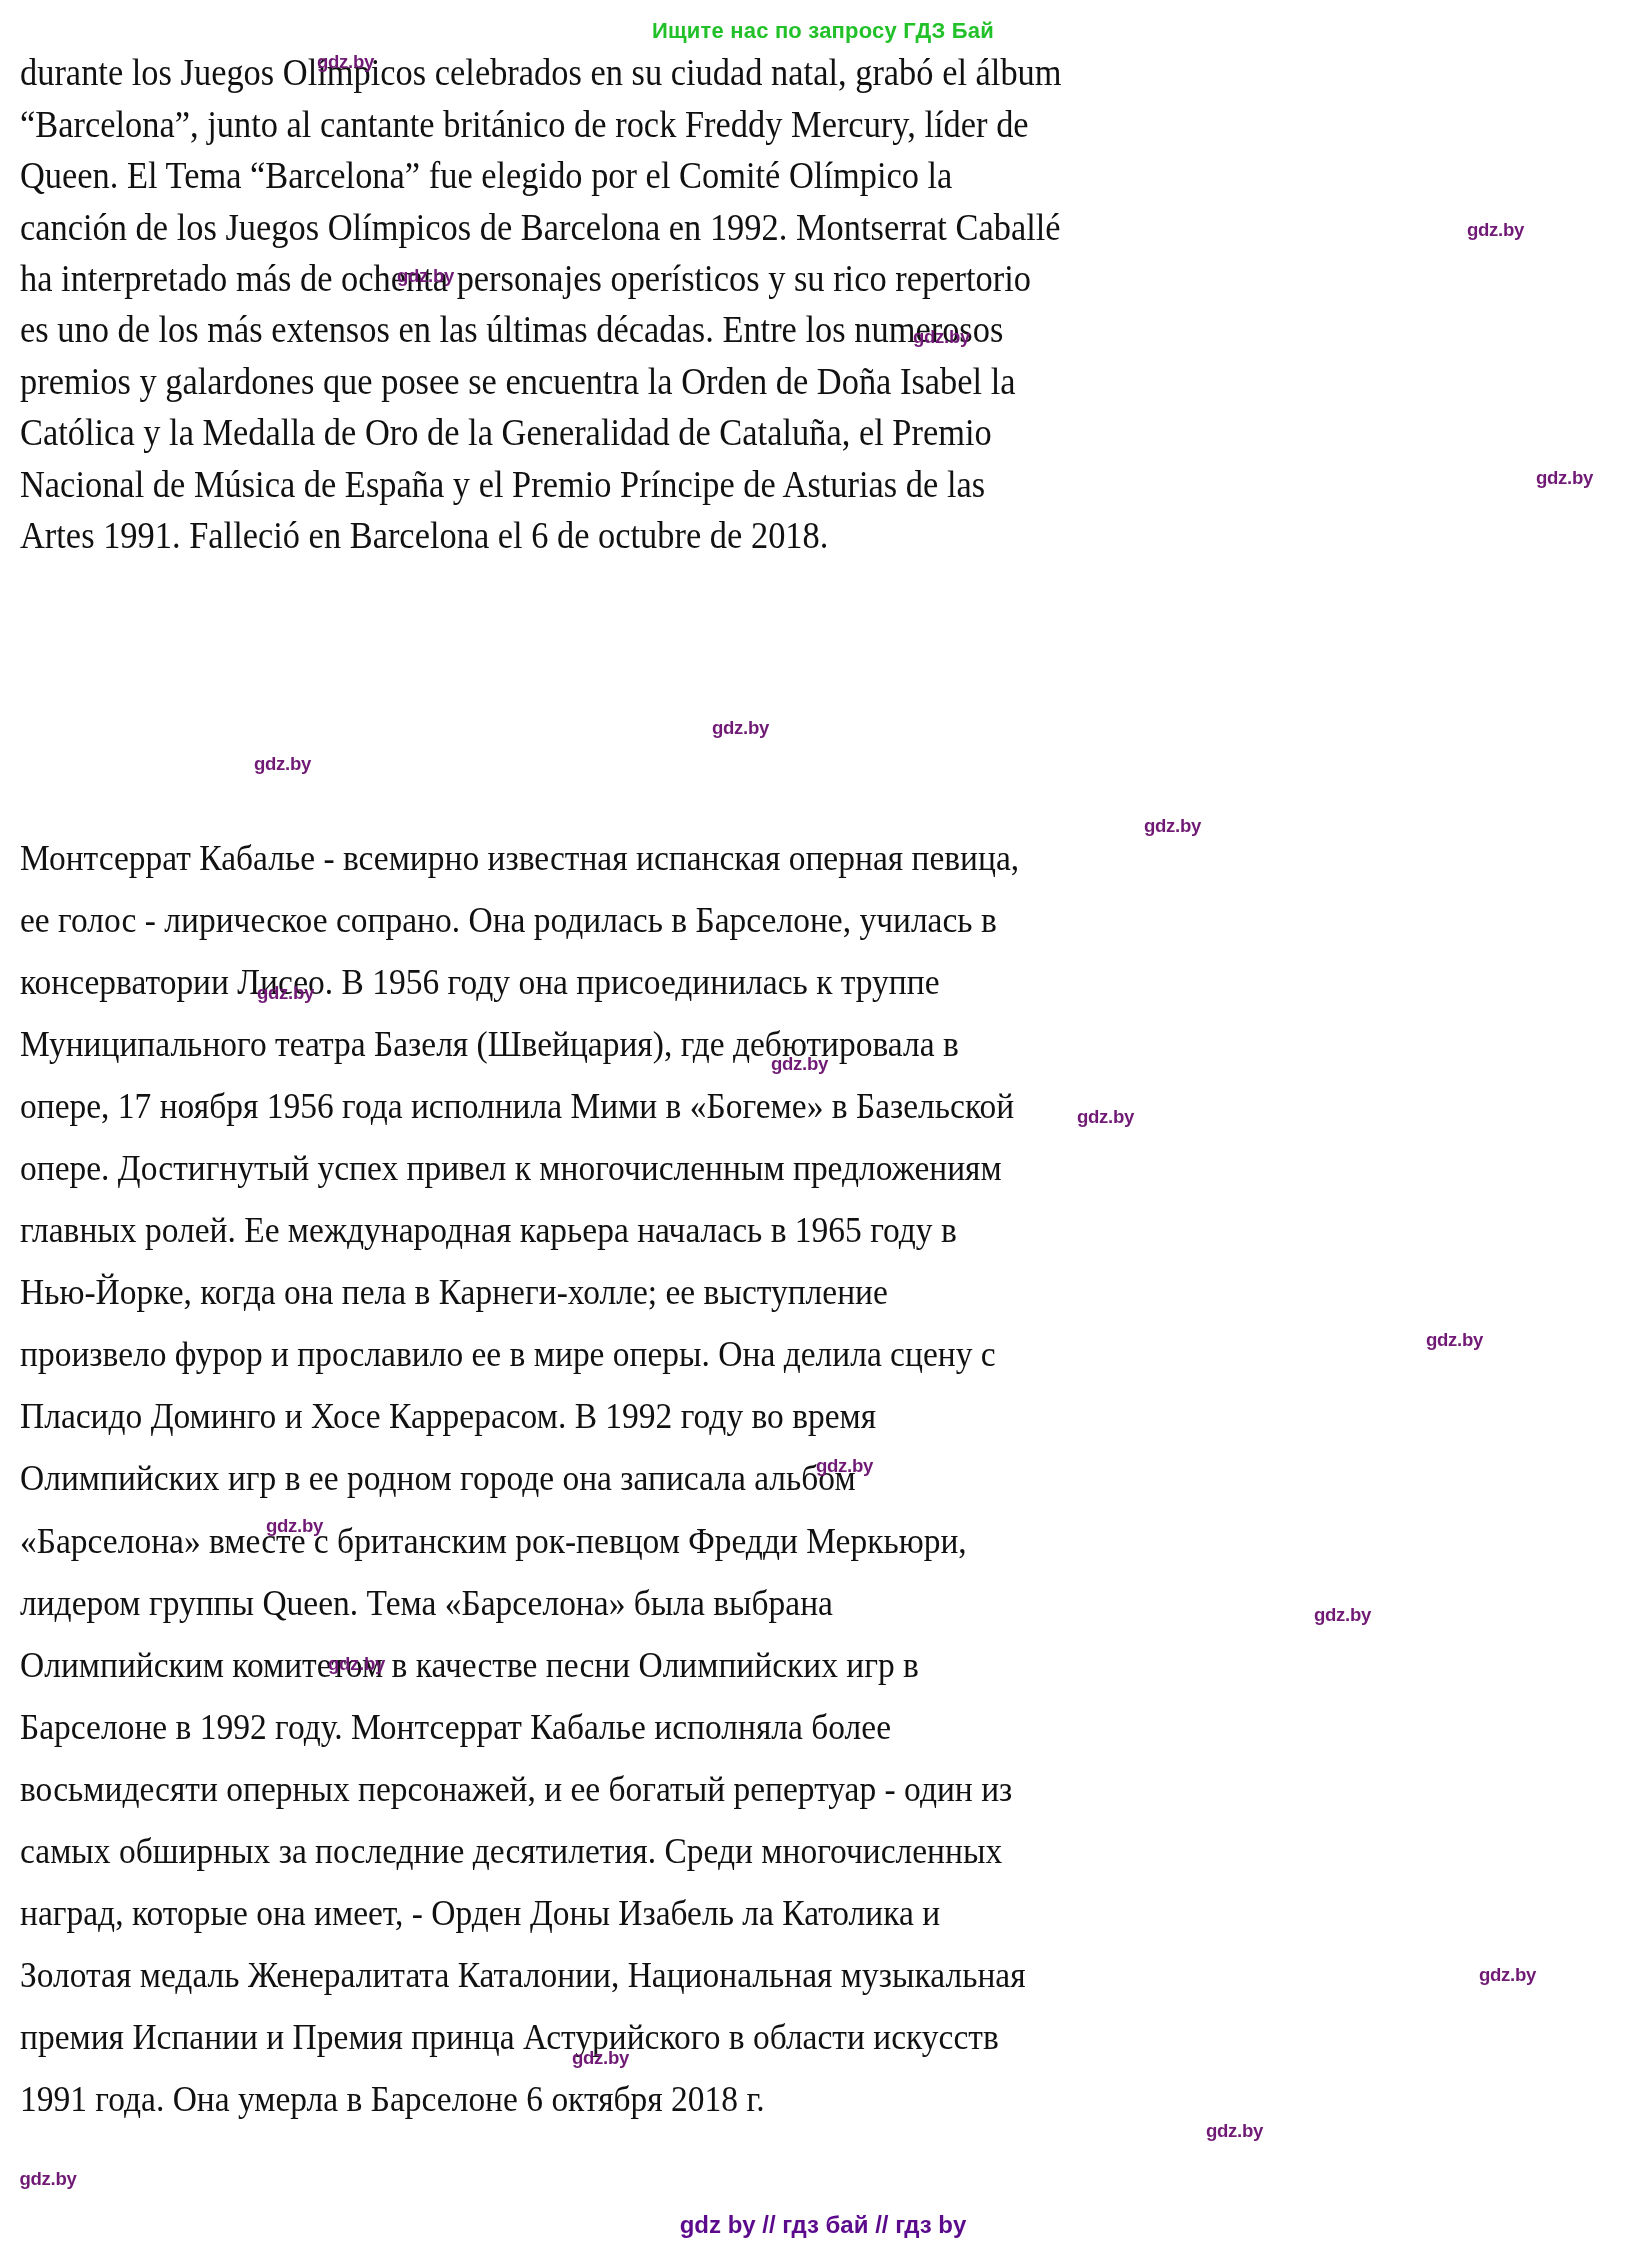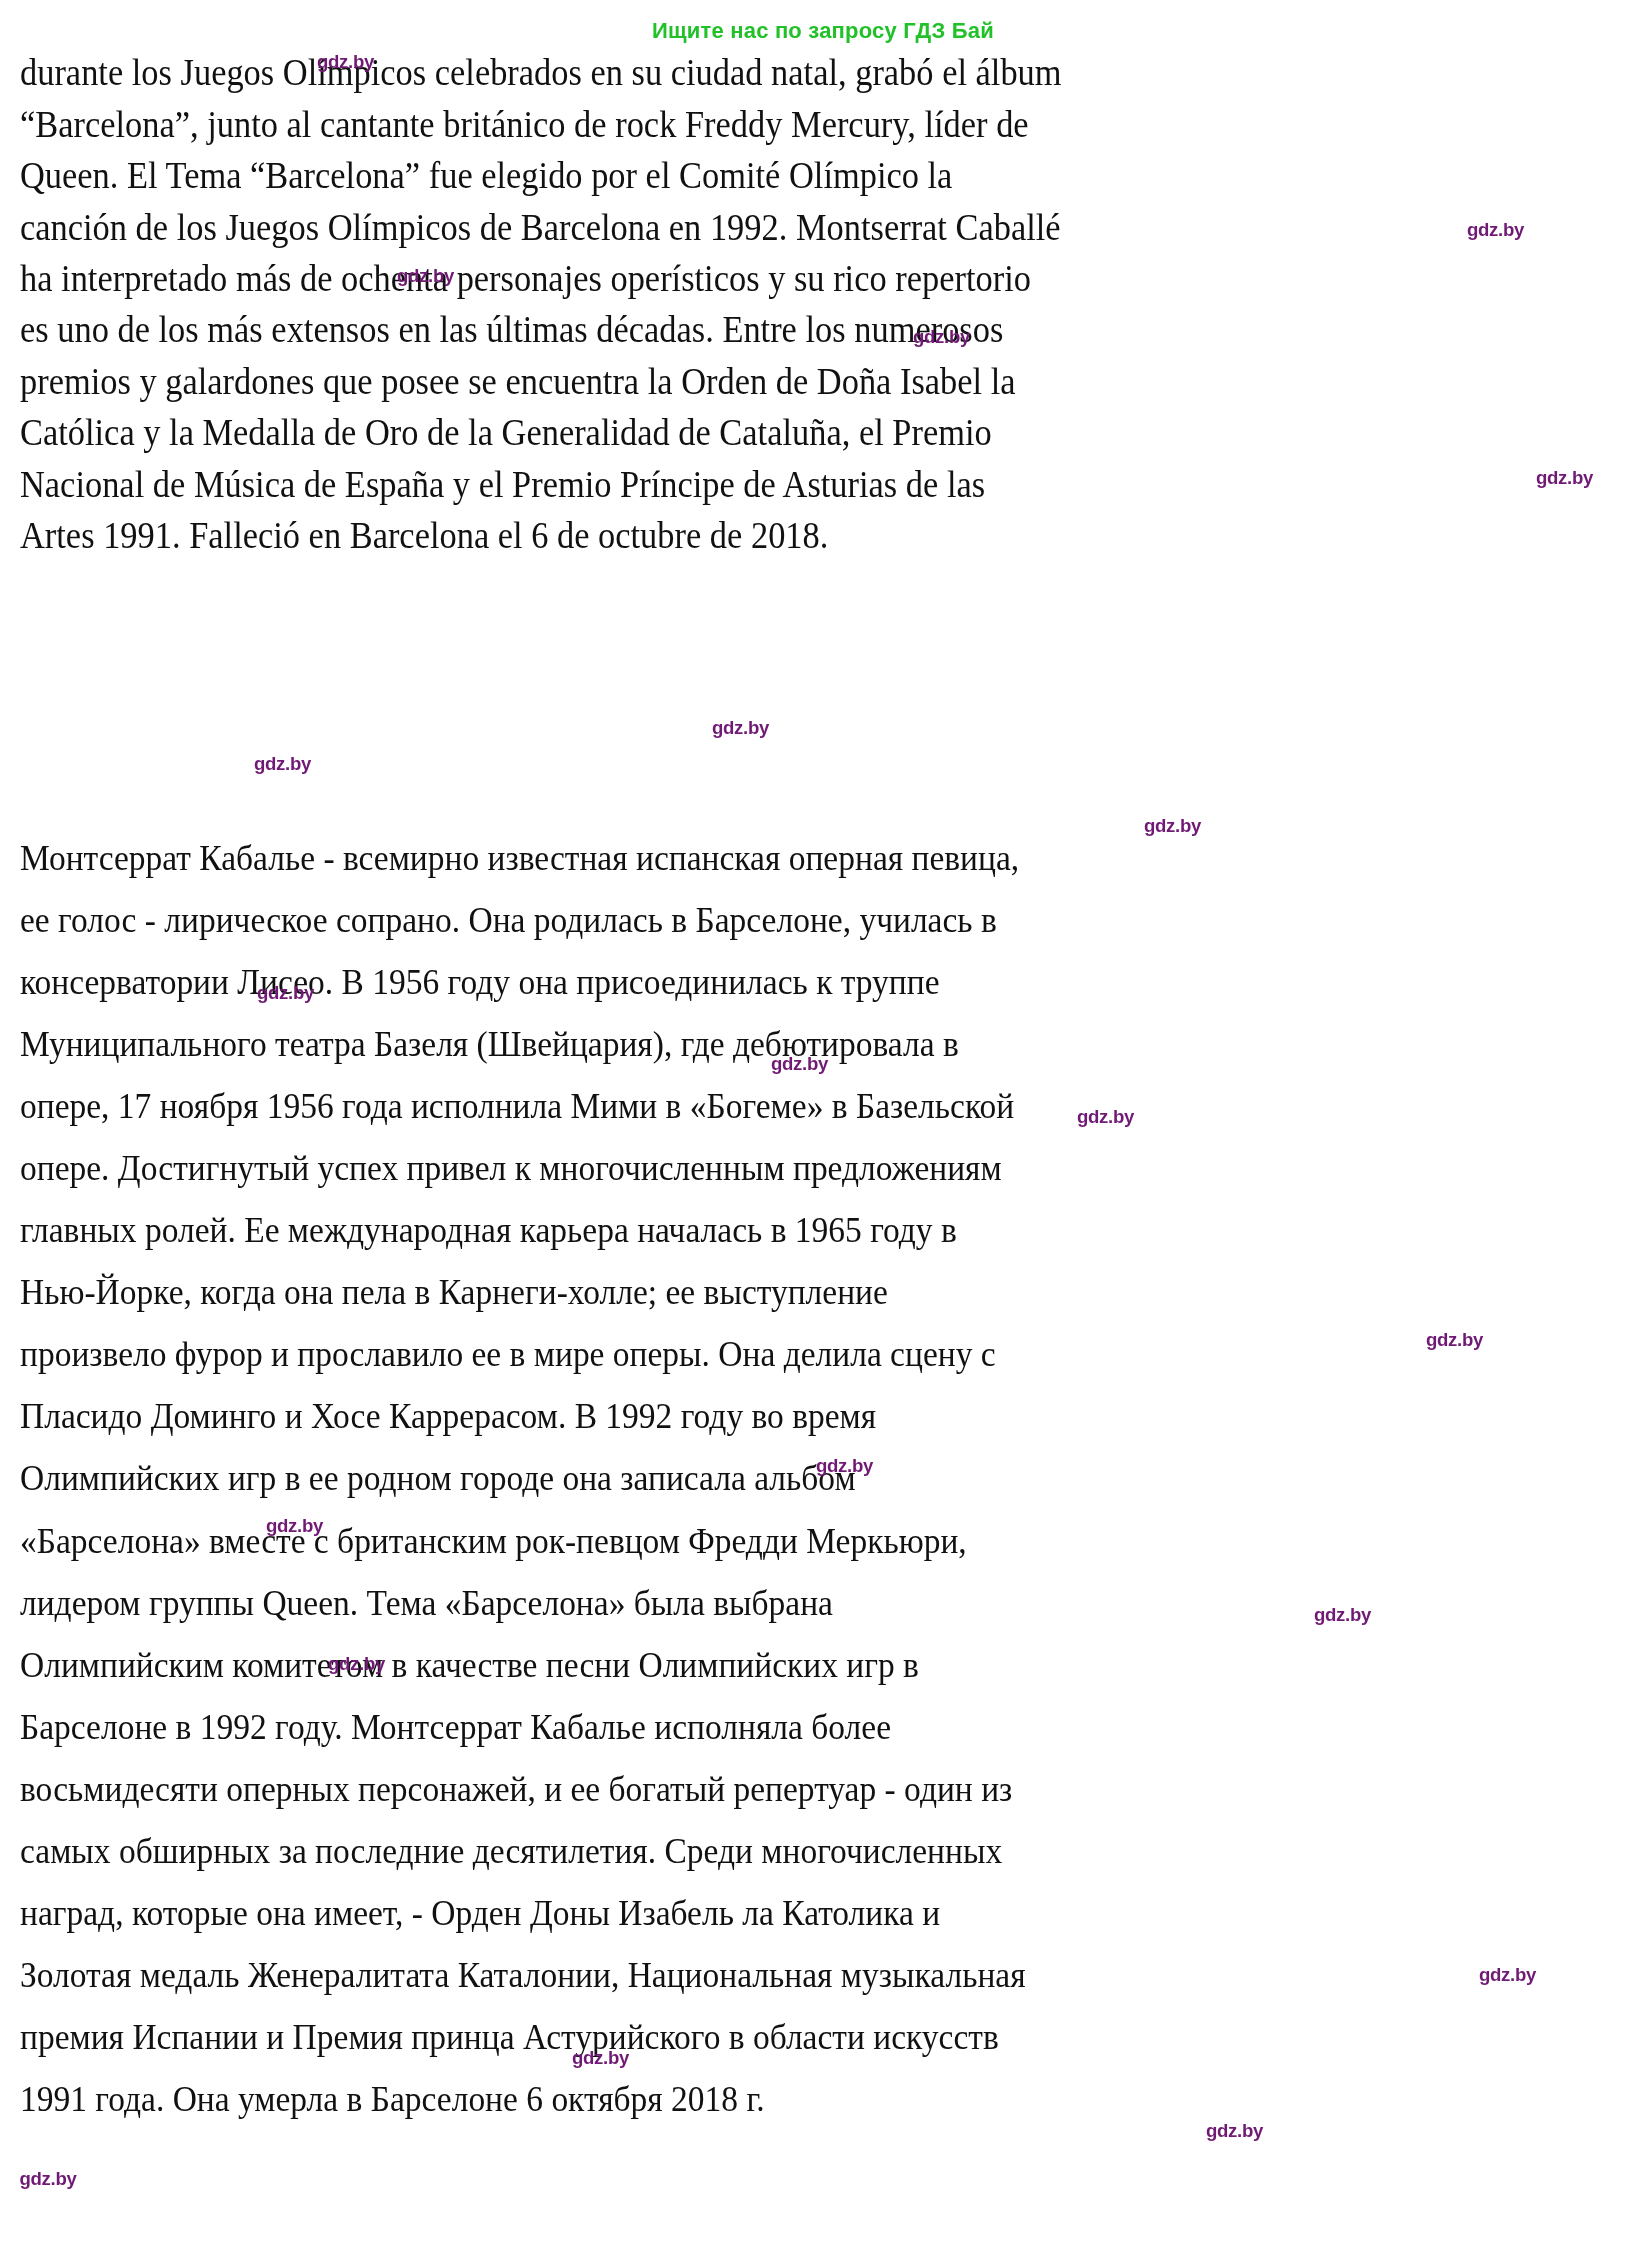--- a/index.html
+++ b/index.html
@@ -151,15 +151,16 @@
   <div class="wm" style="left:1426px; top:1312px;">gdz.by</div>
   <div class="wm" style="left:816px;  top:1438px;">gdz.by</div>
   <div class="wm" style="left:266px;  top:1498px;">gdz.by</div>
   <div class="wm" style="left:1314px; top:1587px;">gdz.by</div>
   <div class="wm" style="left:328px;  top:1636px;">gdz.by</div>
   <div class="wm" style="left:1479px; top:1947px;">gdz.by</div>
   <div class="wm" style="left:572px;  top:2030px;">gdz.by</div>
   <div class="wm" style="left:1206px; top:2103px;">gdz.by</div>
   <div class="wm" style="left:19.5px;   top:2151px;">gdz.by</div>
 
+  <div class="footer">gdz by  //  гдз бай  //  гдз by</div>
 
 </div>
 
 
 </body></html>

